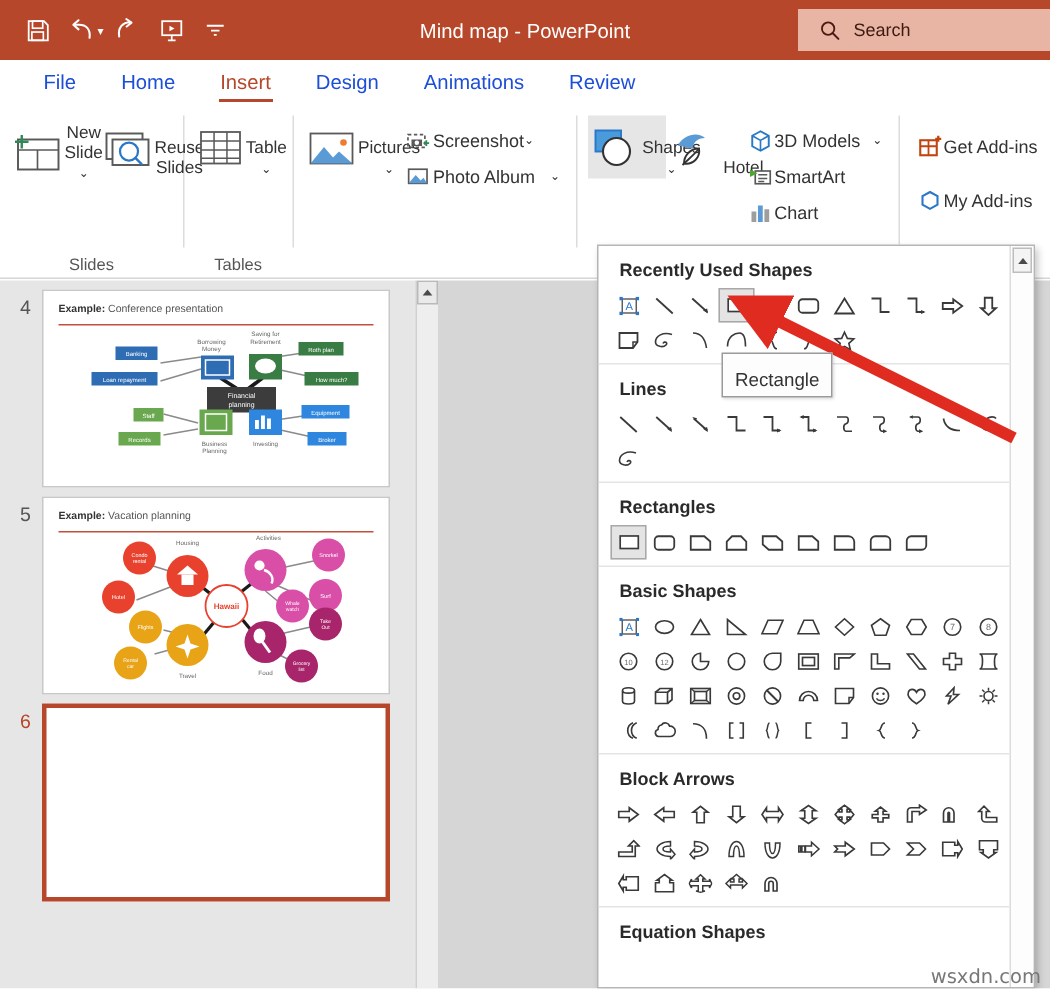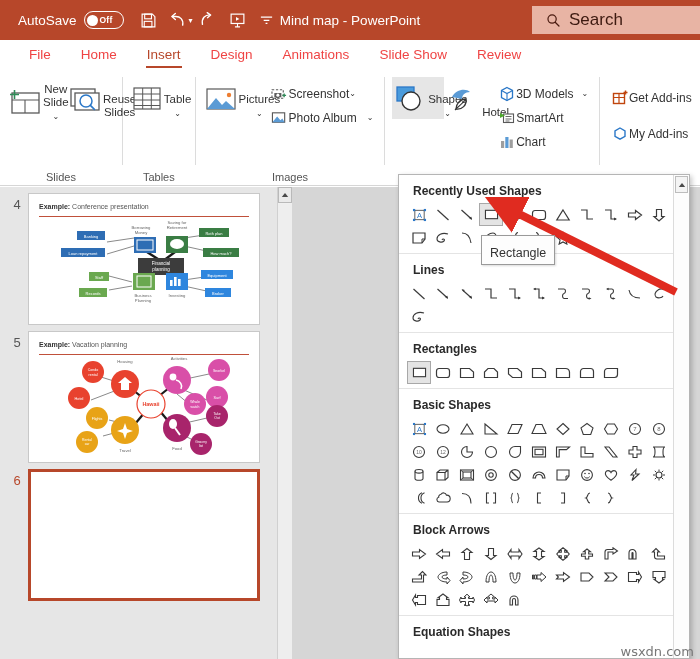--- a/index.html
+++ b/index.html
@@ -32,29 +32,29 @@
   .qat-caret{ font-size:8px; margin-left:-5px; color:#fff; }
   .doc-title{
     position:absolute; left:0; right:0; text-align:center;
     font-size:13.5px; color:#fff; pointer-events:none;
   }
   .search-box{
     position:absolute; right:0; top:6px; height:28px; width:168px;
     background:#e8b4a4; display:flex;align-items:center; gap:8px; padding-left:14px;
     color:#4a1b10;
   }
-  .search-box .stext{ font-size:17px; color:#3d1a10; }
+  .search-box .stext{ font-size:12px; color:#3d1a10; }
 
   
   .tabs{
     height:31px; background:#fff; display:flex; align-items:center;
     padding-left:14px; gap:0px; border-bottom:none;
   }
   .tab{
-    font-size:13.5px; color:#ef4444; padding:4px 15px 6px 15px; position:relative;
+    font-size:13.5px; color:#1d4ed8; padding:4px 15px 6px 15px; position:relative;
     cursor:default; white-space:nowrap;
   }
   .tab.active{ color:#b7472a; }
   .tab.active::after{
     content:""; position:absolute; left:14px; right:14px; bottom:0px;
     height:2.5px; background:#b7472a;
   }
 
   
   .ribbon{
@@ -120,21 +120,21 @@
     display:flex;align-items:center;justify-content:center;
   }
   .tscroll .track{ position:absolute; top:17px; bottom:0; left:0; right:0; background:#eeeeee;}
 
   .editpane{ flex:1; background:#d6d6d6; }
 
   
   .shapes-panel{
     position:absolute; left:398px; top:163px; width:292px; bottom:0;
     background:#fff; border:1px solid #b5b5b5; box-shadow:2px 2px 5px rgba(0,0,0,.22);
-    overflow:hidden; z-index:40;margin-top:11px;
+    overflow:hidden; z-index:40;
   }
   .sp-inner{ position:absolute; left:0; top:0; right:16px; bottom:0; overflow:hidden;}
   .sp-section{ padding:0 0 4px 0; border-bottom:1px solid #e4e4e4;}
   .sp-head{
     font-size:12px; font-weight:bold; color:#2a2a2a; padding:9px 0 5px 14px;
   }
   .sp-grid{ display:flex; flex-wrap:wrap; padding-left:8px; }
   .sp-cell{
     width:24px; height:23px; display:flex; align-items:center; justify-content:center;
     cursor:default;
@@ -157,27 +157,20 @@
     pointer-events:none; z-index:55;}
   .watermark{
     position:absolute; right:6px; bottom:0; font-size:13px; color:#777;
     z-index:70; font-family:"DejaVu Sans", sans-serif;
   }
 </style>
 </head>
 <body>
 
 <div class="titlebar">
-  <div class="autosave-wrap">
-    <span class="autosave-label">AutoSave</span>
-    <span class="toggle">
-      <span class="knob"></span>
-      <span class="off">Off</span>
-    </span>
-  </div>
 
   <div class="qat">
     <span class="qat-btn">
       <svg width="17" height="17" viewBox="0 0 20 20">
           <path d="M2.5 2.5h12l3 3v12h-15z" fill="none" stroke="#fff" stroke-width="1.4"></path>
           <rect x="5.5" y="2.5" width="8" height="5.5" fill="none" stroke="#fff" stroke-width="1.3"></rect>
           <rect x="5" y="11" width="9" height="6.5" fill="none" stroke="#fff" stroke-width="1.3"></rect>
         </svg>
     </span>
     <span class="qat-btn">
@@ -217,21 +210,20 @@
     <span class="stext">Search</span>
   </div>
 </div>
 
 <div class="tabs">
   <div class="tab">File</div>
   <div class="tab">Home</div>
   <div class="tab active">Insert</div>
   <div class="tab">Design</div>
   <div class="tab">Animations</div>
-  <div class="tab">Slide Show</div>
   <div class="tab">Review</div>
 </div>
 
 <div class="ribbon">
 
   <div class="rgroup" style="width:122px">
     <div class="gbody">
       <div class="bigbtn">
         <span class="ico">
           <svg width="36" height="30" viewBox="0 0 36 30">
@@ -304,21 +296,20 @@
             <svg width="17" height="16" viewBox="0 0 18 17">
                 <rect x="1.5" y="3" width="13" height="10" fill="#fff" stroke="#595959" stroke-width="1.2"></rect>
                 <path d="M1.5 13l5-6 3.5 4 2-2 2.5 4z" fill="#5b9bd5"></path>
               </svg>
           </span>
           <span>Photo Album</span>
           <span class="caret-sm" style="margin-left:10px">⌄</span>
         </div>
       </div>
     </div>
-    <div class="glabel">Images</div>
   </div>
   <div class="gsep"></div>
 
   <div class="rgroup" style="width:230px">
     <div class="gbody">
       <div class="bigbtn sel" style="width:52px">
         <span class="ico">
           <svg width="36" height="32" viewBox="0 0 36 32">
               <rect x="5" y="3" width="17" height="14" fill="#4a9bdc" stroke="#2b78c8" stroke-width="1.3"></rect>
               <circle cx="19" cy="17" r="9" fill="#fff" stroke="#333" stroke-width="1.4"></circle>

